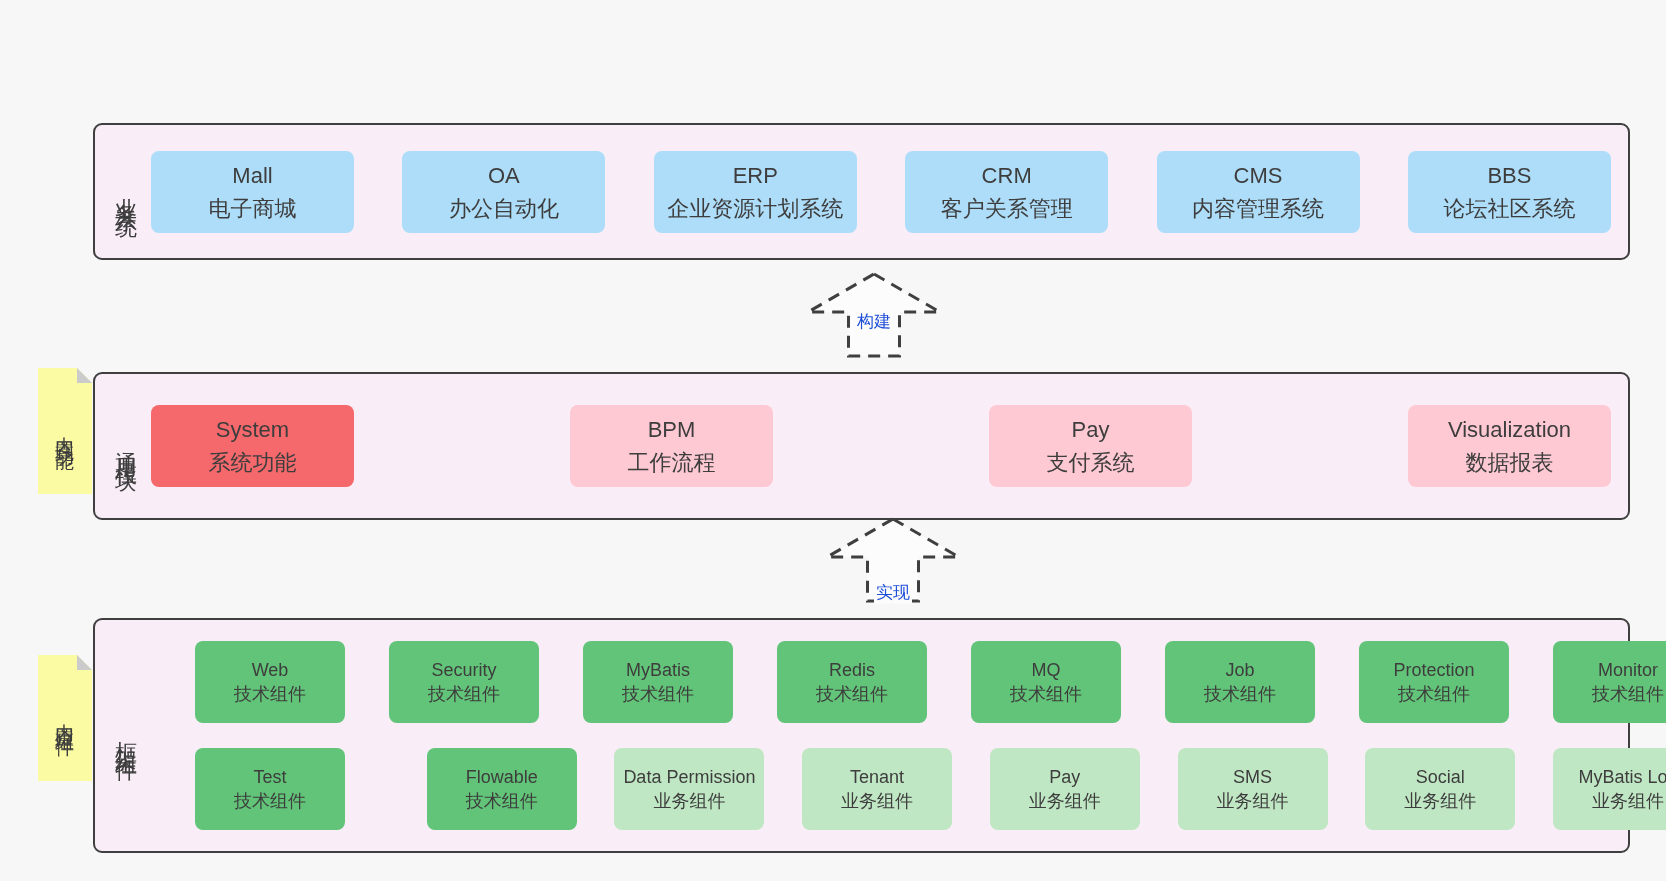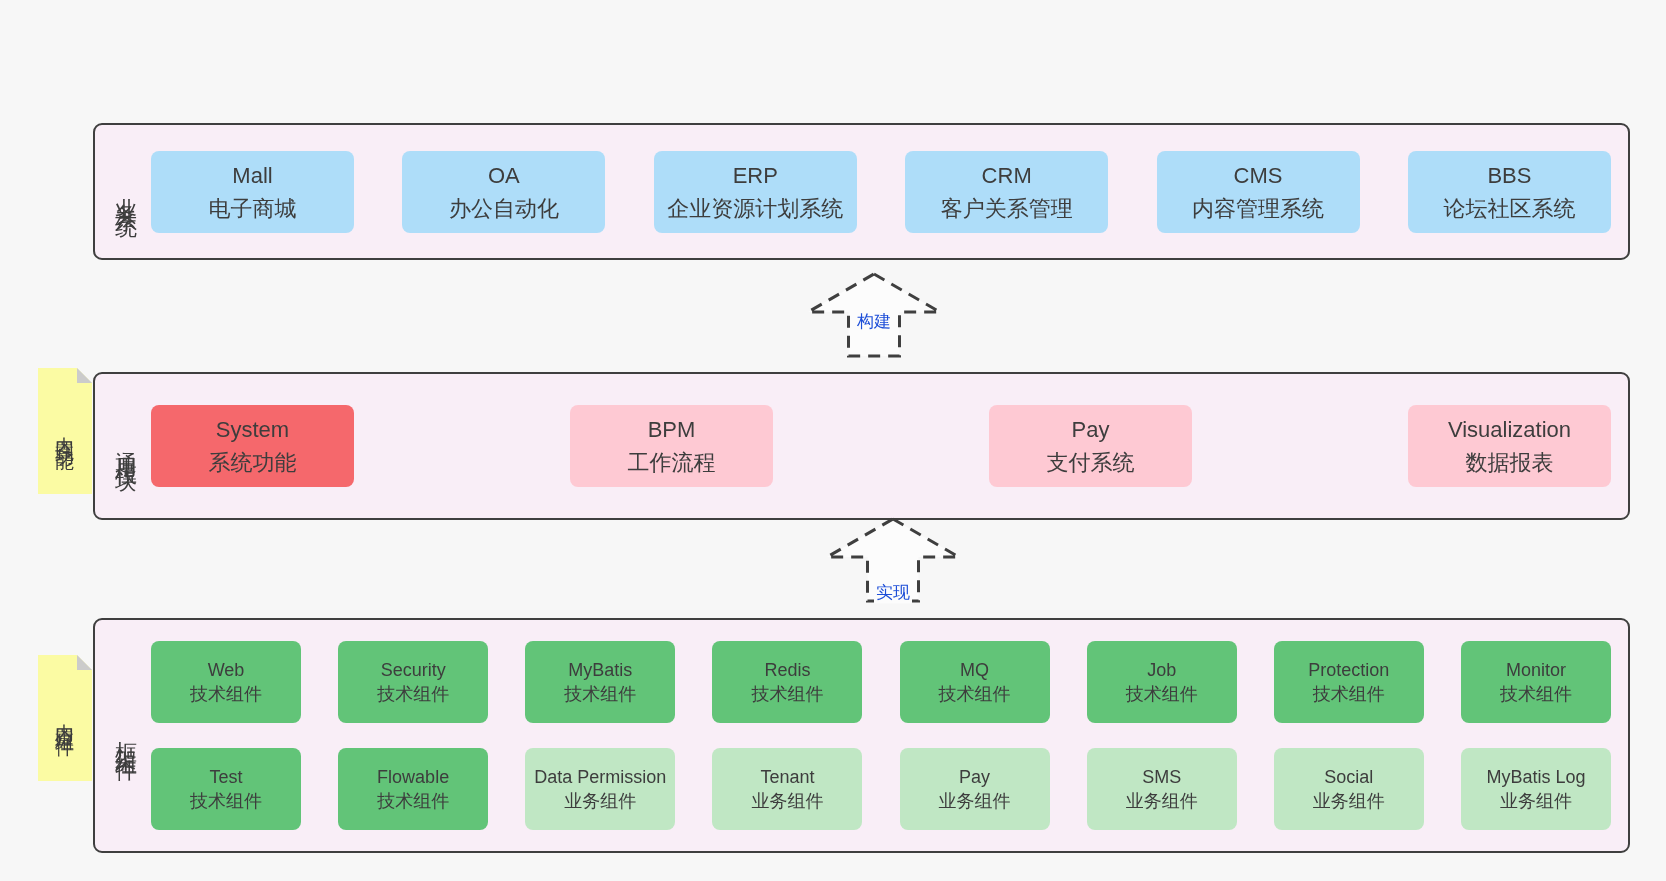--- a/index.html
+++ b/index.html
@@ -38,21 +38,21 @@
   
   .bx{
     border-radius:8px;display:flex;flex-direction:column;justify-content:center;
     align-items:center;text-align:center;line-height:1.5;box-sizing:border-box;
   }
   .band-1 .bx,.band-2 .bx{width:203px;height:82px;font-size:22px;}
   .band-3 .bx{width:150px;height:82px;font-size:18px;line-height:1.35;padding:2px 6px;}
   .bx.blue{background:var(--c-blue,#aeddf9);}
   .bx.red{background:var(--c-red,#f5686c);}
   .bx.pink{background:var(--c-pink,#fec9d3);}
-  .bx.green{background:var(--c-green,#62c478);}
+  .bx.green{background:var(--c-green,#62c478);margin-left:44px;}
   .bx.light{background:var(--c-light_green,#c0e7c4);}
   
   .sticky{
     position:absolute;left:38px;width:54px;height:126px;z-index:3;
     background:var(--c-sticky,#fbfba3);
     clip-path:polygon(0 0,calc(100% - 15px) 0,100% 15px,100% 100%,0 100%);
     display:flex;align-items:center;justify-content:center;
   }
   .sticky-1{top:368px;}
   .sticky-2{top:655px;}

